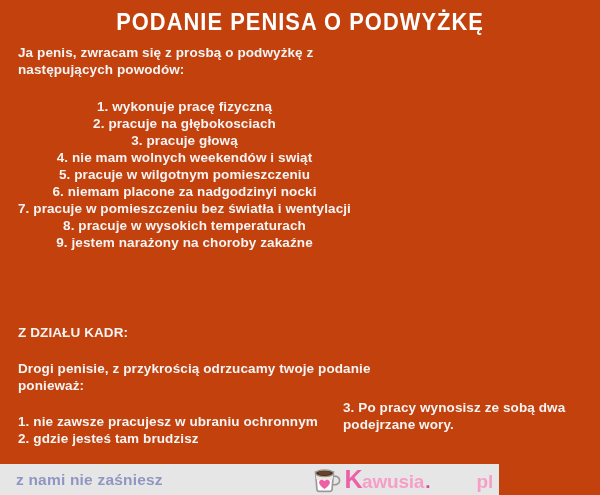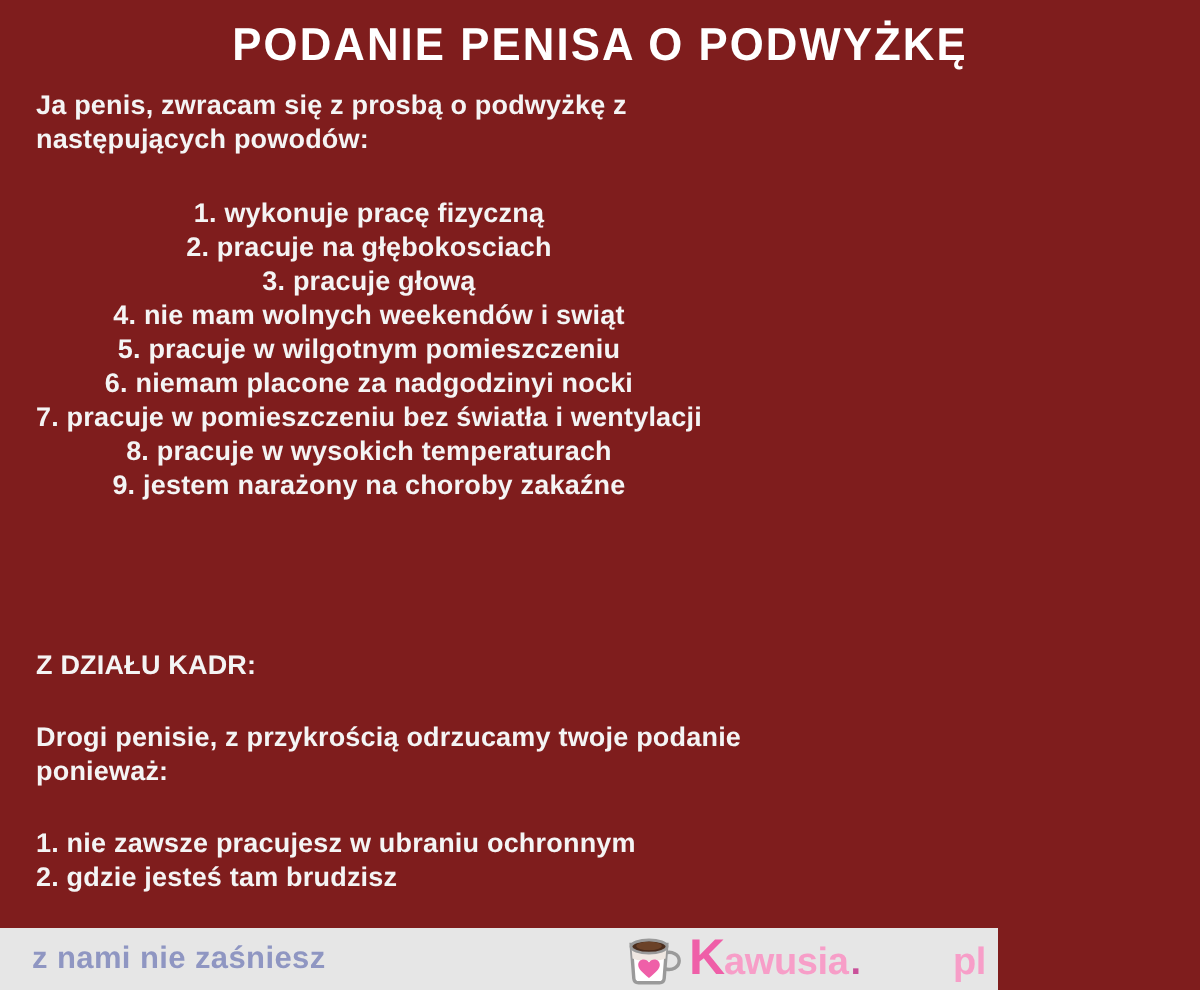--- a/index.html
+++ b/index.html
@@ -7,21 +7,21 @@
     padding: 0;
     background: #000000;
   }
   body {
     font-family: "Liberation Sans", sans-serif;
   }
   #meme {
     position: relative;
     width: 600px;
     height: 495px;
-    background: #7f1d1d;
+    background: #c2410c;
     overflow: hidden;
   }
 
   
   .title {
     position: absolute;
     left: 0;
     top: 9px;
     width: 600px;
     text-align: center;
@@ -147,20 +147,24 @@
   <div class="body-text reject">
     <div>Drogi penisie, z przykrością odrzucamy twoje podanie</div>
     <div>ponieważ:</div>
   </div>
 
   <div class="body-text col-left">
     <div>1. nie zawsze pracujesz w ubraniu ochronnym</div>
     <div>2. gdzie jesteś tam brudzisz</div>
   </div>
 
+  <div class="body-text col-right">
+    <div>3. Po pracy wynosisz ze sobą dwa</div>
+    <div>podejrzane wory.</div>
+  </div>
 
   <div class="footer">
     <div class="tagline">z nami nie zaśniesz</div>
 
     <div class="brand">
       <span>
         <svg class="mug-icon" width="30" height="26" viewBox="0 0 30 26" aria-hidden="true">
           <path d="M21.5 9.5 C25 8.4 28.6 10.2 28.6 13.4 C28.6 16.6 25.2 18.4 21.7 17.5" fill="none" stroke="#9a9a9a" stroke-width="1.7"></path>
           <path d="M4.6 5.2 L22.4 5.2 L21.1 22.2 C21.0 23.6 20.0 24.4 18.7 24.4
                    L8.3 24.4 C7.0 24.4 6.0 23.6 5.9 22.2 Z" fill="#ffffff" stroke="#9a9a9a" stroke-width="1.7"></path>

